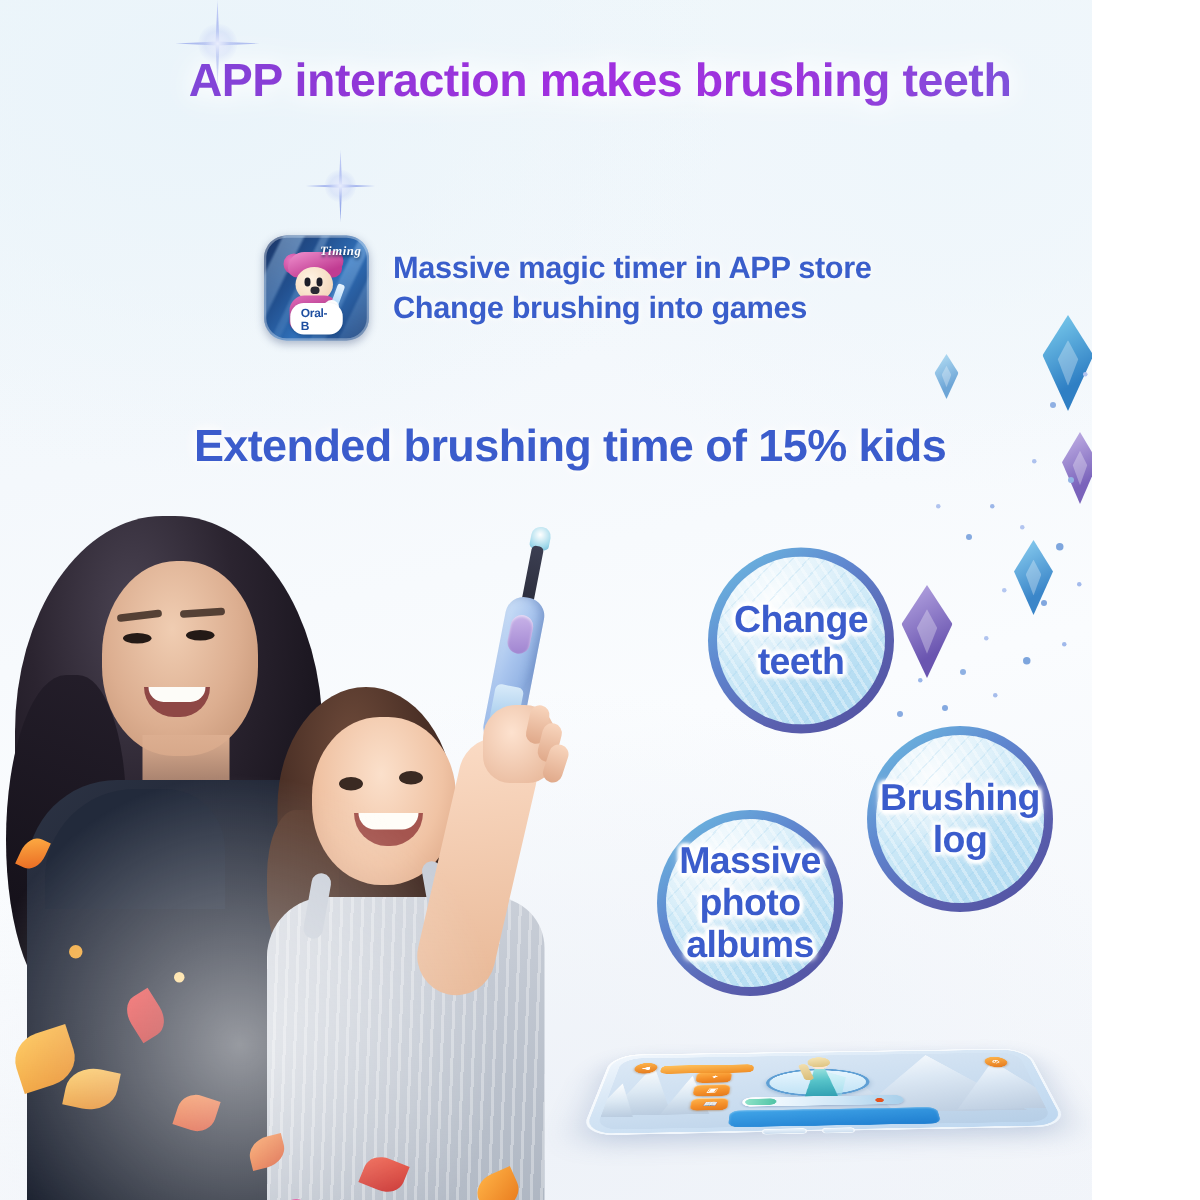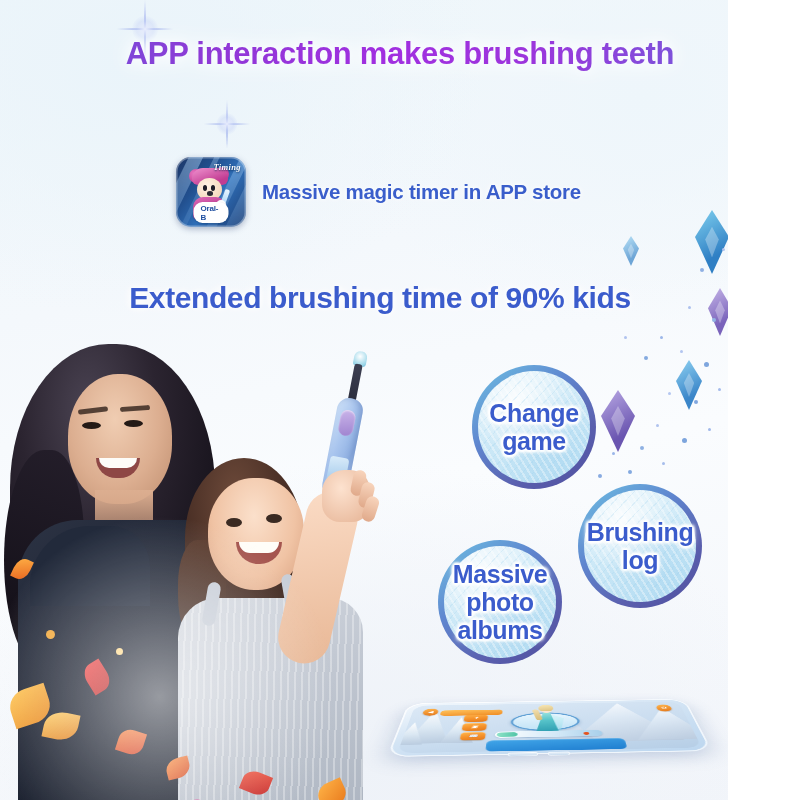--- a/index.html
+++ b/index.html
@@ -335,24 +335,25 @@
         <span class="m-brush"></span>
         <span class="m-hand"></span>
       </div>
 
       <span class="app-disney">Timing</span>
       <span class="app-badge">Oral-B</span>
     </div>
 
     <div class="app-text">
       <div>Massive magic timer in APP store</div>
-    </div>
-  </div>
-
-  <h2 class="subhead">Extended brushing time of 90% kids</h2>
+      <div>Change brushing into games</div>
+    </div>
+  </div>
+
+  <h2 class="subhead">Extended brushing time of 15% kids</h2>
 
   <div class="crystal" style="left:695px; top:210px; width:34px; height:64px;
               background:linear-gradient(150deg,#7fd0ef,#2f7fc4 70%);"></div>
   <div class="crystal" style="left:708px; top:288px; width:24px; height:48px;
               background:linear-gradient(150deg,#c6b6e8,#7a63bb 70%);"></div>
   <div class="crystal" style="left:676px; top:360px; width:26px; height:50px;
               background:linear-gradient(150deg,#8fd2f2,#3b86c9 70%);"></div>
   <div class="crystal" style="left:601px; top:390px; width:34px; height:62px;
               background:linear-gradient(150deg,#b9a9e4,#6a55b0 72%);"></div>
   <div class="crystal" style="left:623px; top:236px; width:16px; height:30px; opacity:.8;
@@ -501,21 +502,21 @@
 
     <span class="vol" style="left:120px;bottom:-3px;width:30px;height:7px;"></span>
     <span class="vol" style="left:160px;bottom:-3px;width:22px;height:7px;"></span>
   </div>
 
   <div class="bubble" style="left:472px; top:365px; width:124px; height:124px;">
     <span class="ring"></span>
     <span class="fill"></span>
     <span class="cap">
       <span>Change</span><br>
-      <span>game</span>
+      <span>teeth</span>
     </span>
   </div>
 
   <div class="bubble" style="left:578px; top:484px; width:124px; height:124px;">
     <span class="ring"></span>
     <span class="fill"></span>
     <span class="cap">
       <span>Brushing</span><br>
       <span>log</span>
     </span>

